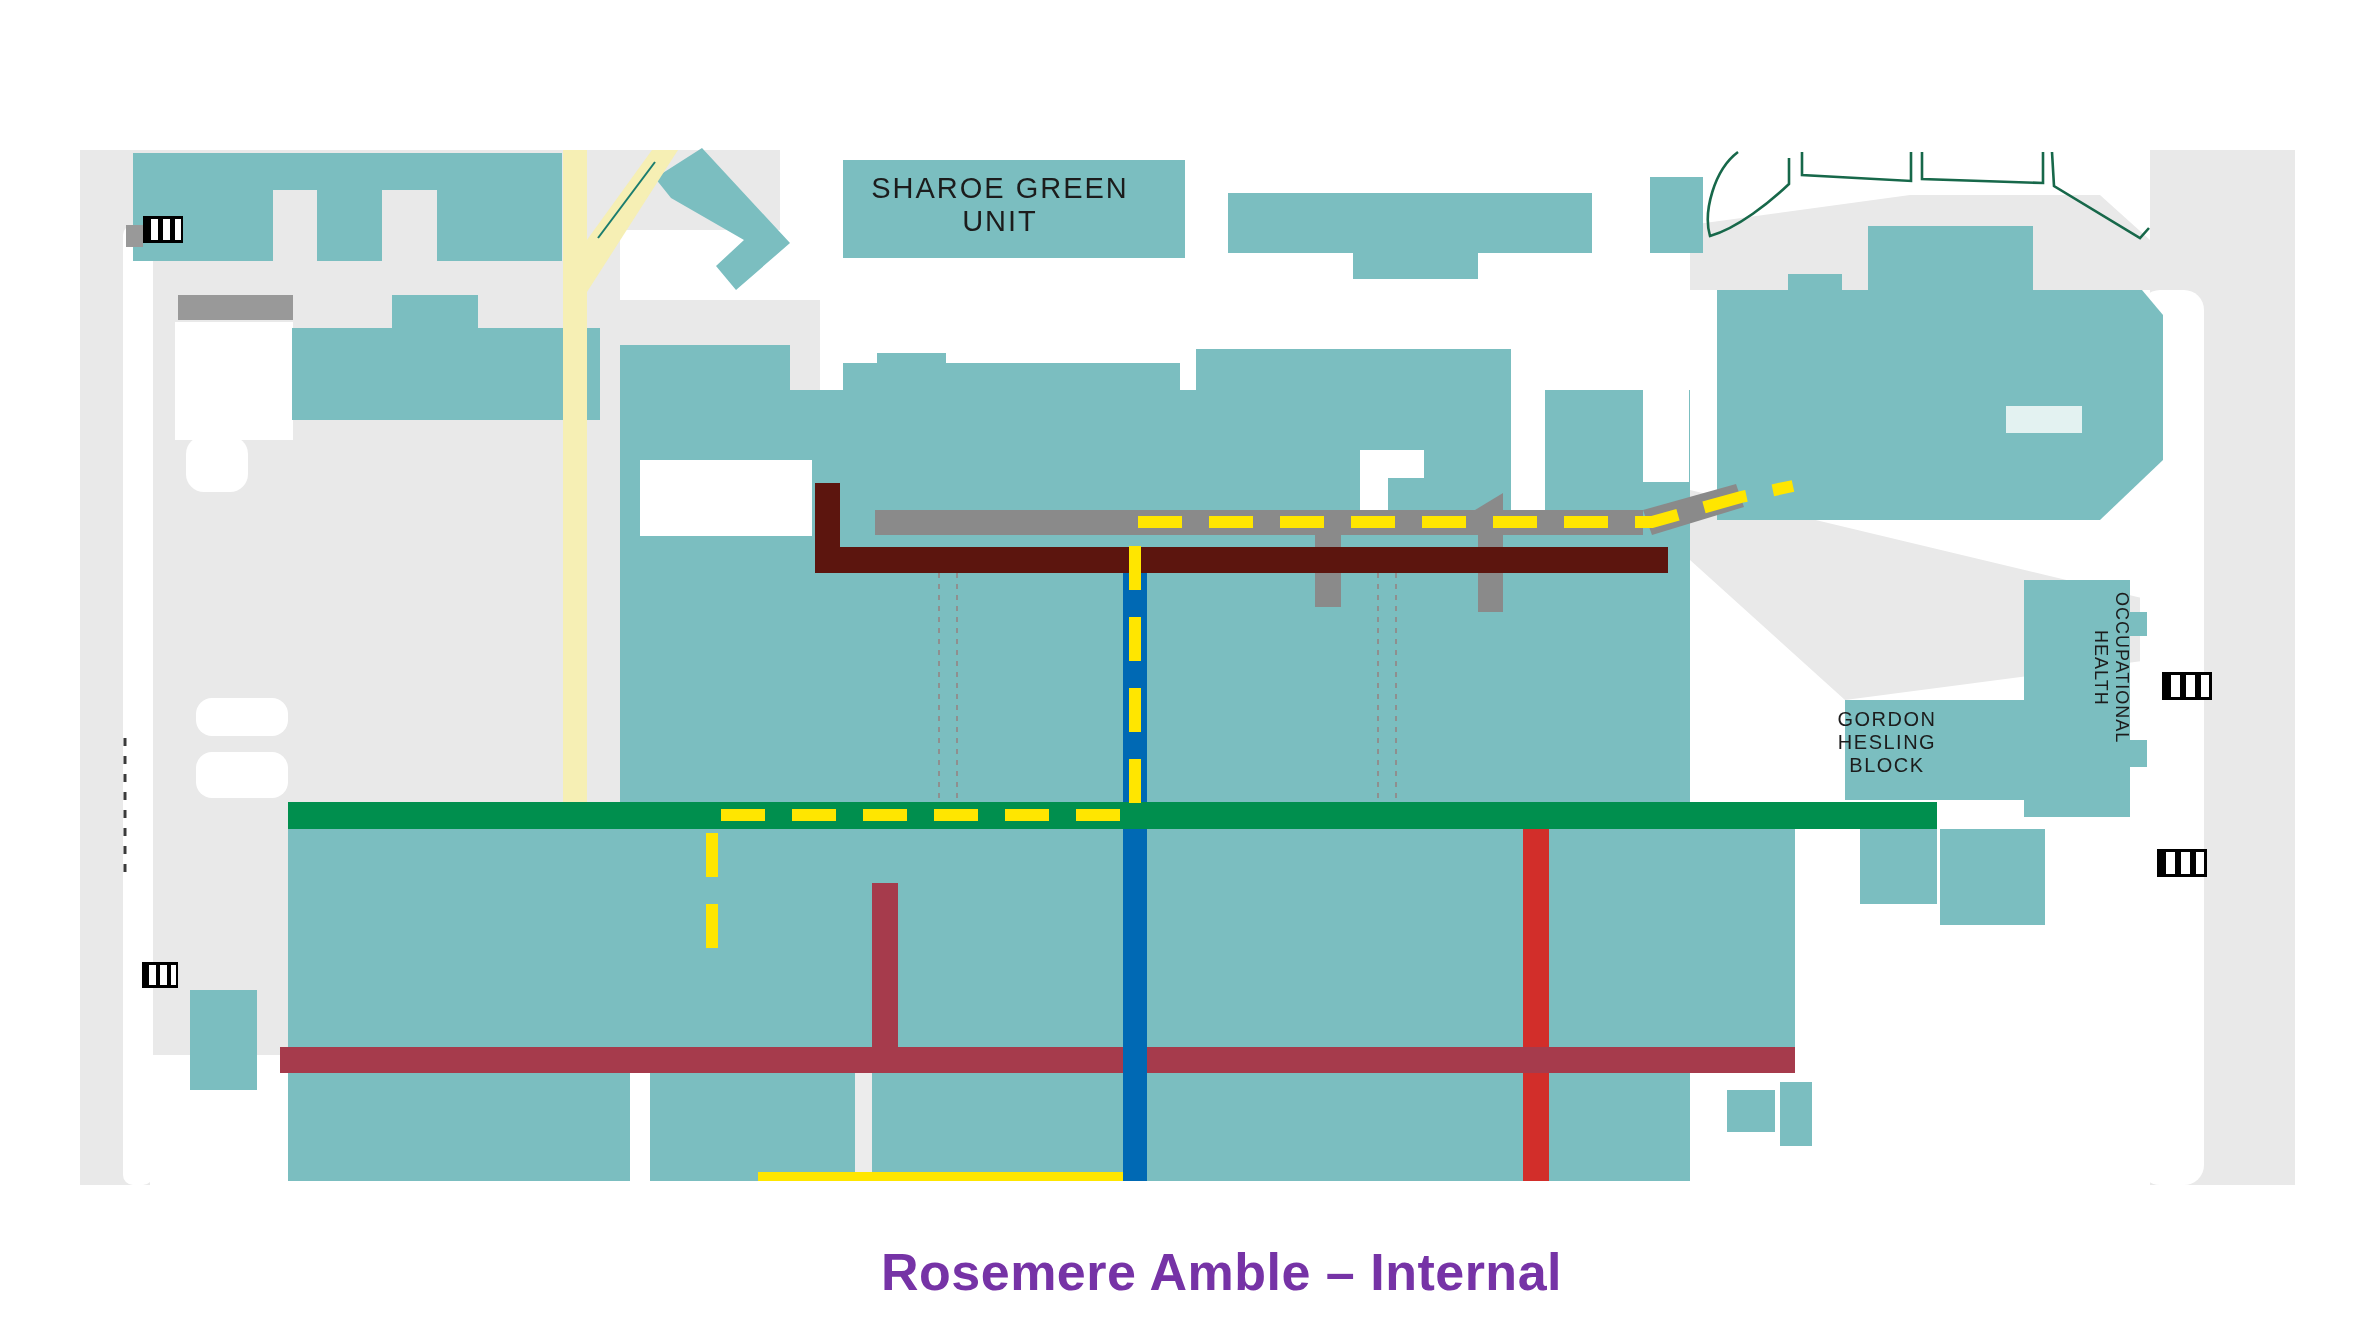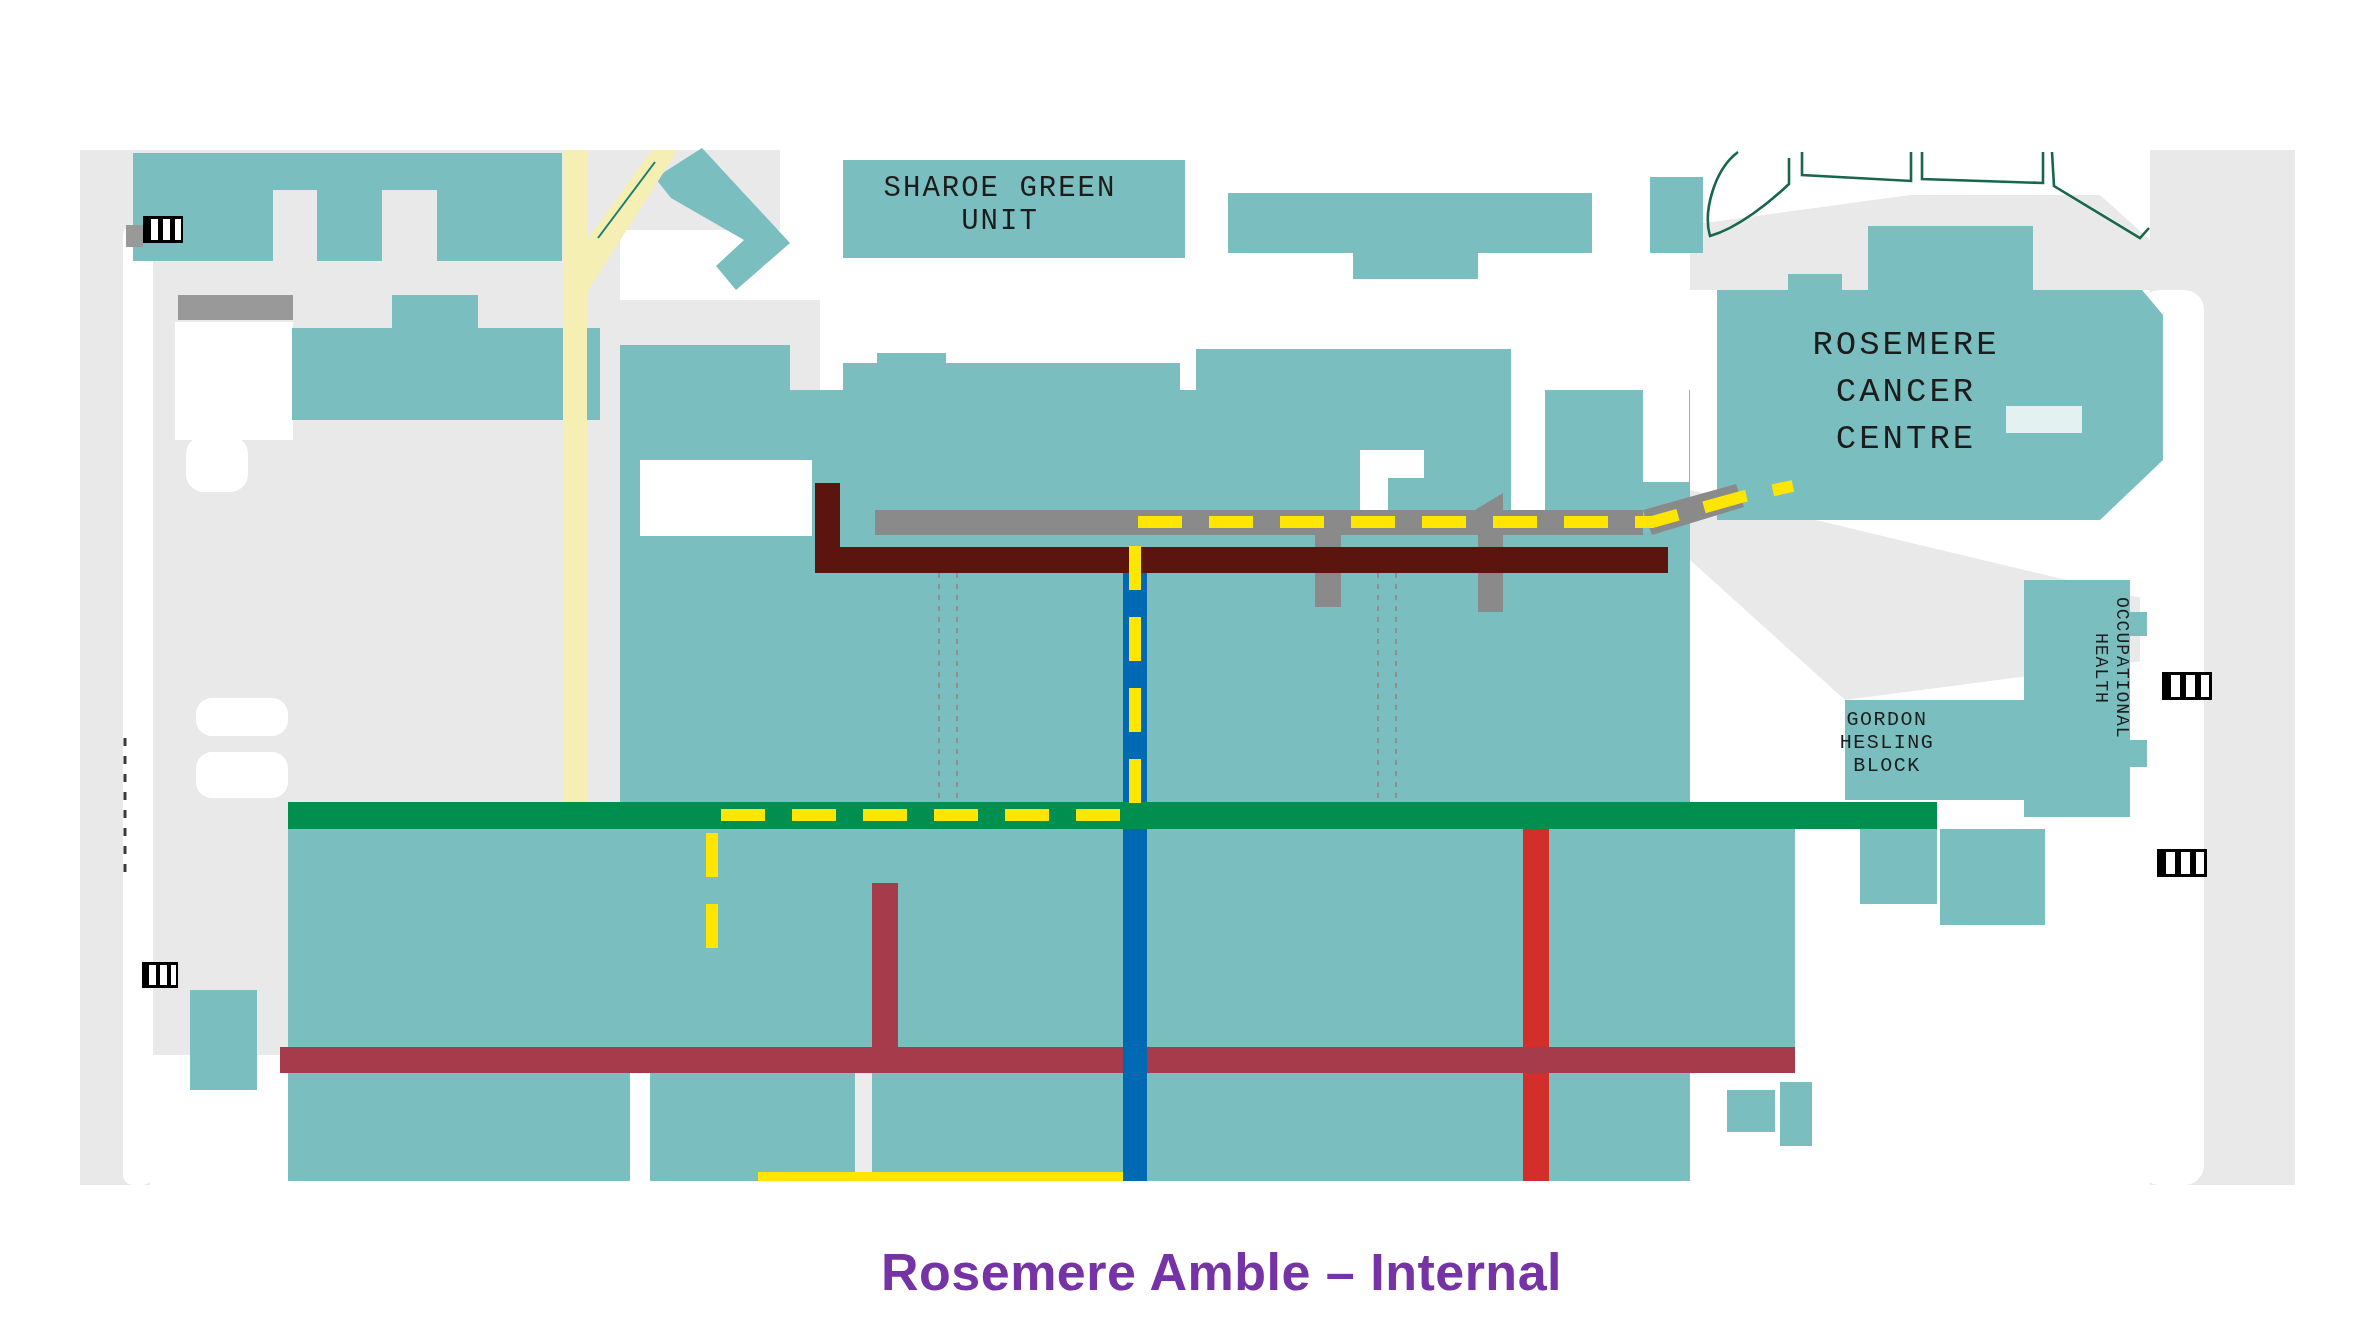--- a/index.html
+++ b/index.html
@@ -1,18 +1,18 @@
 <!DOCTYPE html>
 <html><head>
 <meta charset="utf-8">
 <style>
   html,body{margin:0;padding:0;background:#ffffff;}
   body{width:2374px;height:1335px;position:relative;overflow:hidden;
        font-family:"Liberation Sans", sans-serif;}
-  .map{position:absolute;left:0;top:0;width:2374px;height:1335px;font-family:Liberation Mono, monospace;}
+  .map{position:absolute;left:0;top:0;width:2374px;height:1335px;}
   svg{position:absolute;left:0;top:0;}
   .lbl{position:absolute;color:#1c1c1c;text-align:center;white-space:pre-line;
        letter-spacing:2px;font-weight:500;}
   .lbl-sharoe{left:850px;top:172px;width:300px;font-size:29px;line-height:33px;}
   .lbl-ccu{left:1280px;top:303px;width:245px;font-size:27px;line-height:35px;}
   .lbl-rosemere{left:1756px;top:322px;width:300px;font-size:34px;line-height:47px;letter-spacing:3px;}
   .lbl-occ{left:2072px;top:578px;width:60px;height:180px;font-size:18px;line-height:21px;
            letter-spacing:1px;writing-mode:vertical-rl;}
   .lbl-gordon{left:1804px;top:708px;width:166px;font-size:20px;line-height:23px;letter-spacing:1.5px;}
   .lbl-charters{left:450px;top:873px;width:300px;font-size:29px;line-height:35px;}
@@ -179,23 +179,20 @@
       <rect x="142" y="962" width="36" height="26" fill="#000000"></rect>
       <rect x="149" y="965" width="7" height="20" fill="#ffffff"></rect>
       <rect x="160" y="965" width="7" height="20" fill="#ffffff"></rect>
       <rect x="171" y="965" width="5" height="20" fill="#ffffff"></rect>
     </g>
   </g>
 </svg>
 
   <div class="lbl lbl-sharoe">SHAROE GREEN
 UNIT</div>
-  <div class="lbl lbl-rosemere">ROSEMERE
-CANCER
-CENTRE</div>
   <div class="lbl lbl-occ">OCCUPATIONAL
 HEALTH</div>
   <div class="lbl lbl-gordon">GORDON
 HESLING
 BLOCK</div>
 </div>
 
 <div class="title">Rosemere Amble – Internal</div>
 
 </body></html>

